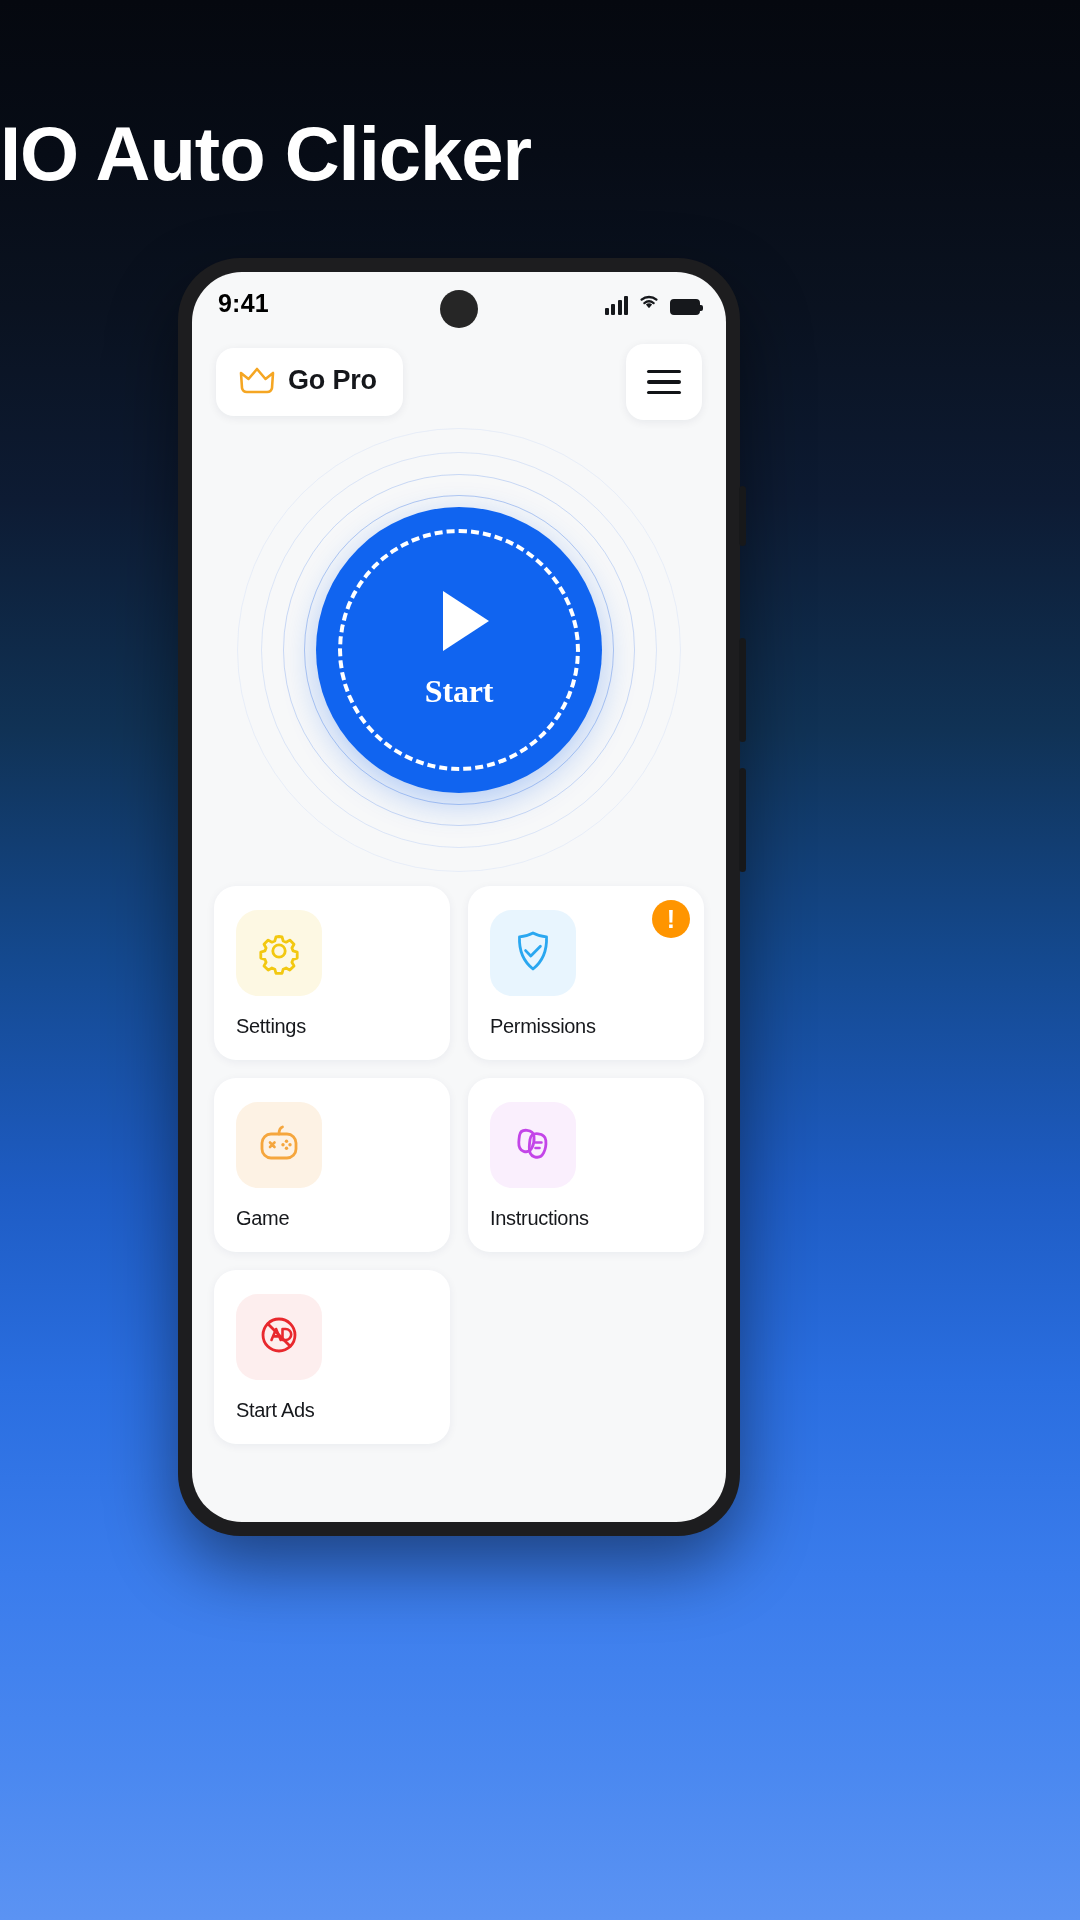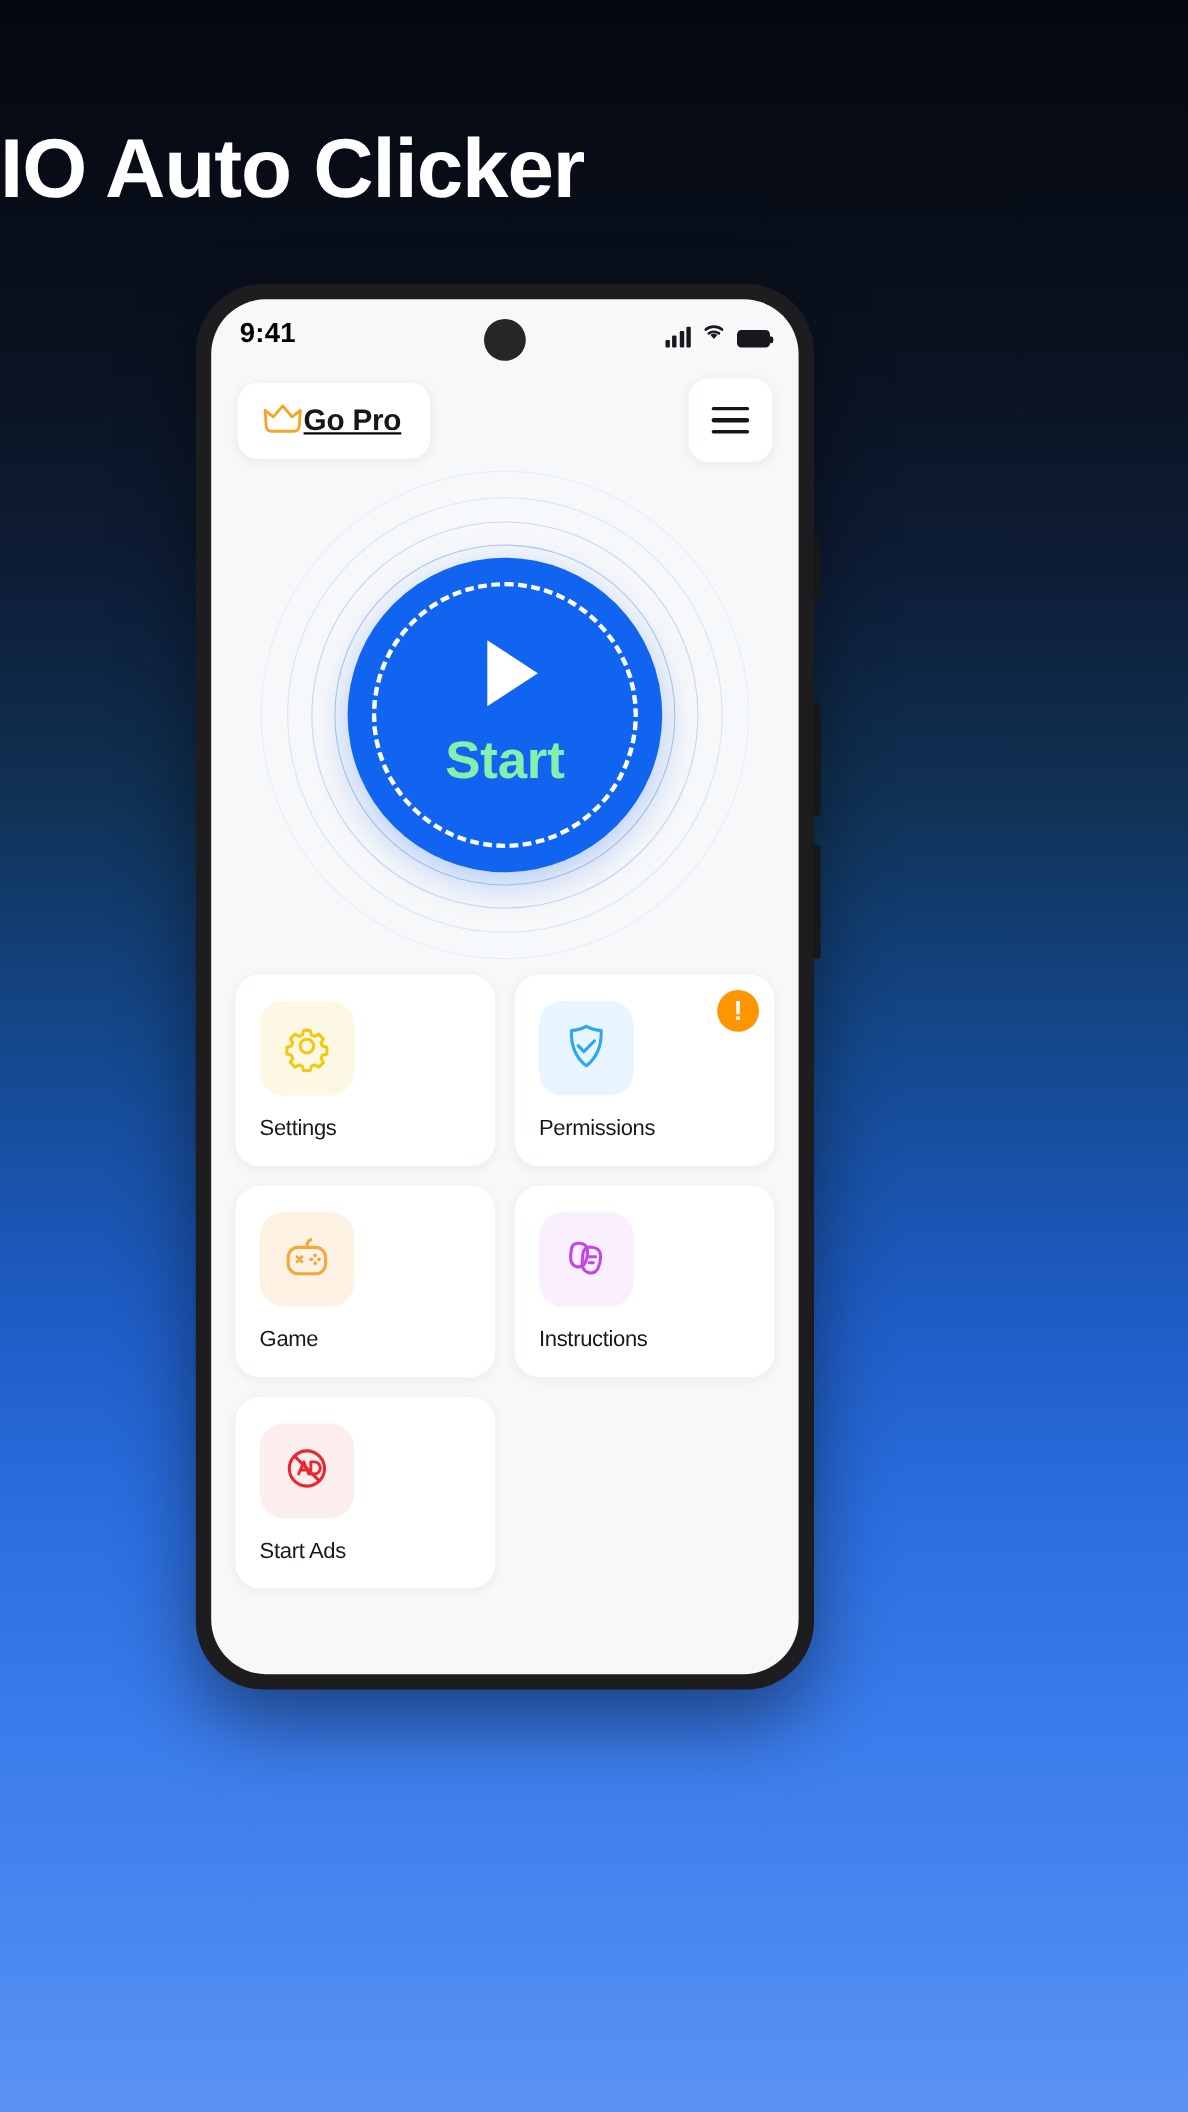--- a/index.html
+++ b/index.html
@@ -124,27 +124,26 @@
 
   
   #topbar {
     display: flex;
     align-items: center;
     justify-content: space-between;
     padding: 10px 24px 0 24px;
   }
   #gopro-btn {
     display: flex;
-    align-items: center;
+    gap: 12px;
     background: #ffffff;
     border-radius: 18px;
     padding: 17px 26px 17px 22px;
     box-shadow: 0 2px 10px rgba(20,30,60,0.07);
     cursor: pointer;
-    text-decoration: underline;
   }
   #gopro-label {
     font-size: 27px;
     font-weight: bold;
     color: #15171b;
     letter-spacing: -0.2px;
   }
   #menu-btn {
     width: 76px; height: 76px;
     background: #ffffff;
@@ -196,25 +195,26 @@
   }
   #start-play {
     width: 0; height: 0;
     border-left: 46px solid #ffffff;
     border-top: 30px solid transparent;
     border-bottom: 30px solid transparent;
     margin-left: 14px;
     margin-bottom: 6px;
   }
   #start-label {
-    color: #86efac;
-    font-size: 48px;
+    color: #ffffff;
+    font-size: 32px;
     font-weight: bold;
     letter-spacing: -0.2px;
     margin-top: 16px;
+    font-family: Liberation Serif, serif;
   }
 
   
   #tile-grid {
     display: grid;
     grid-template-columns: 1fr 1fr;
     gap: 18px;
     padding: 6px 22px 20px 22px;
   }
   .tile {

